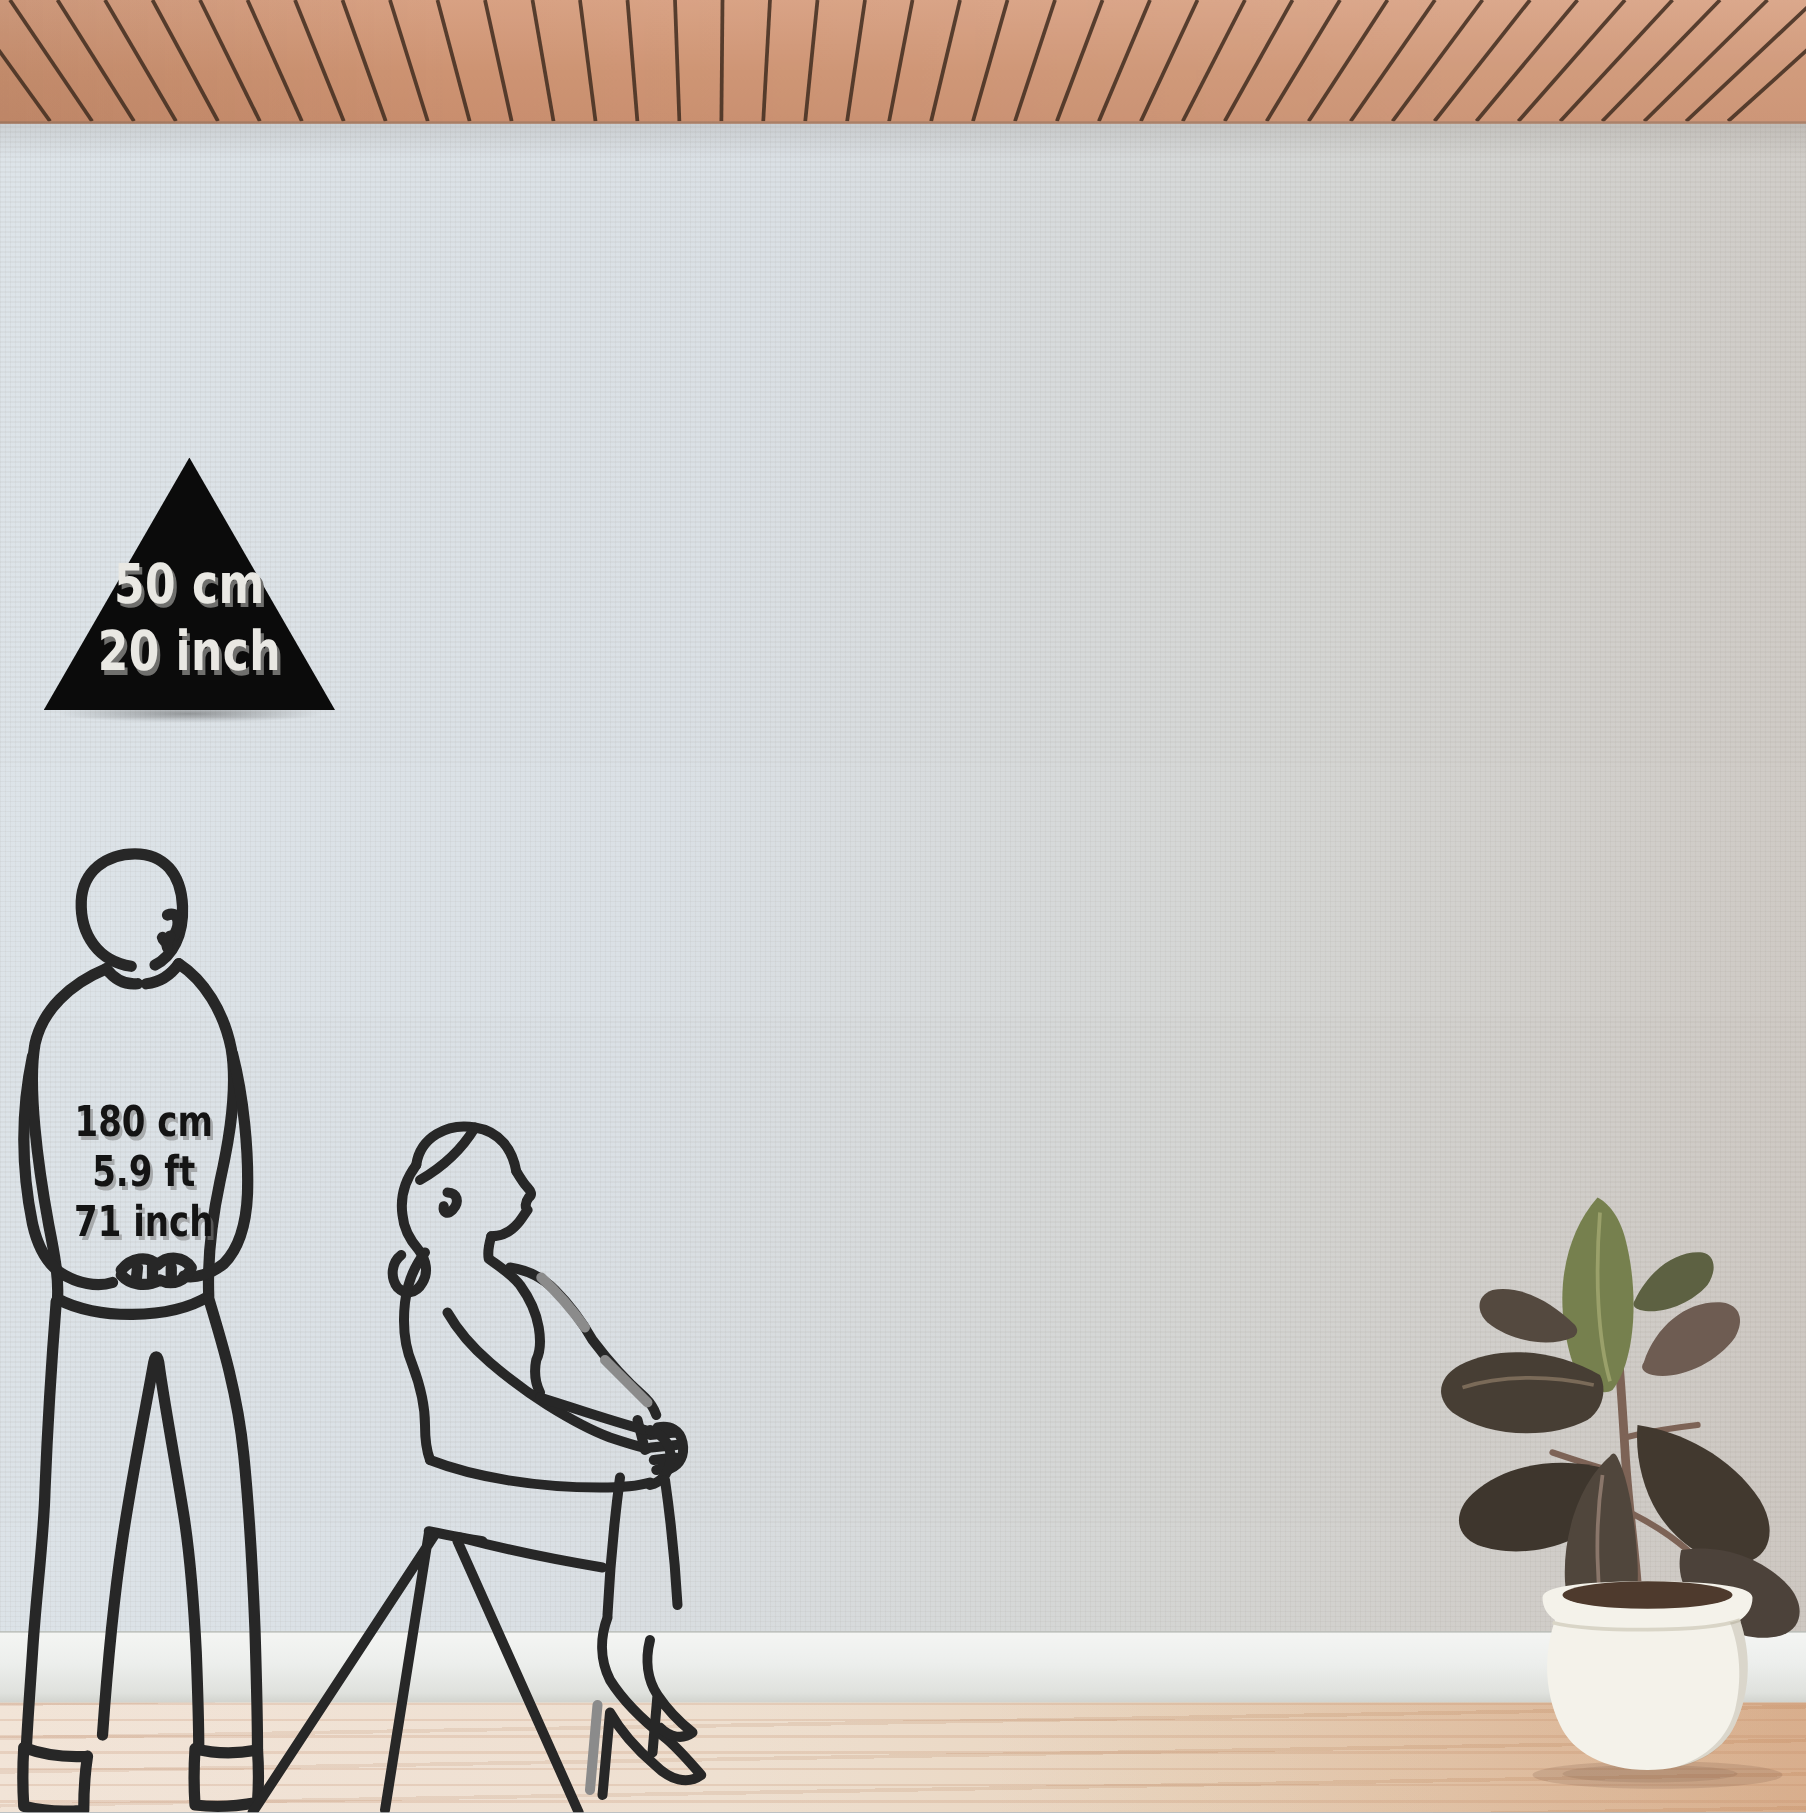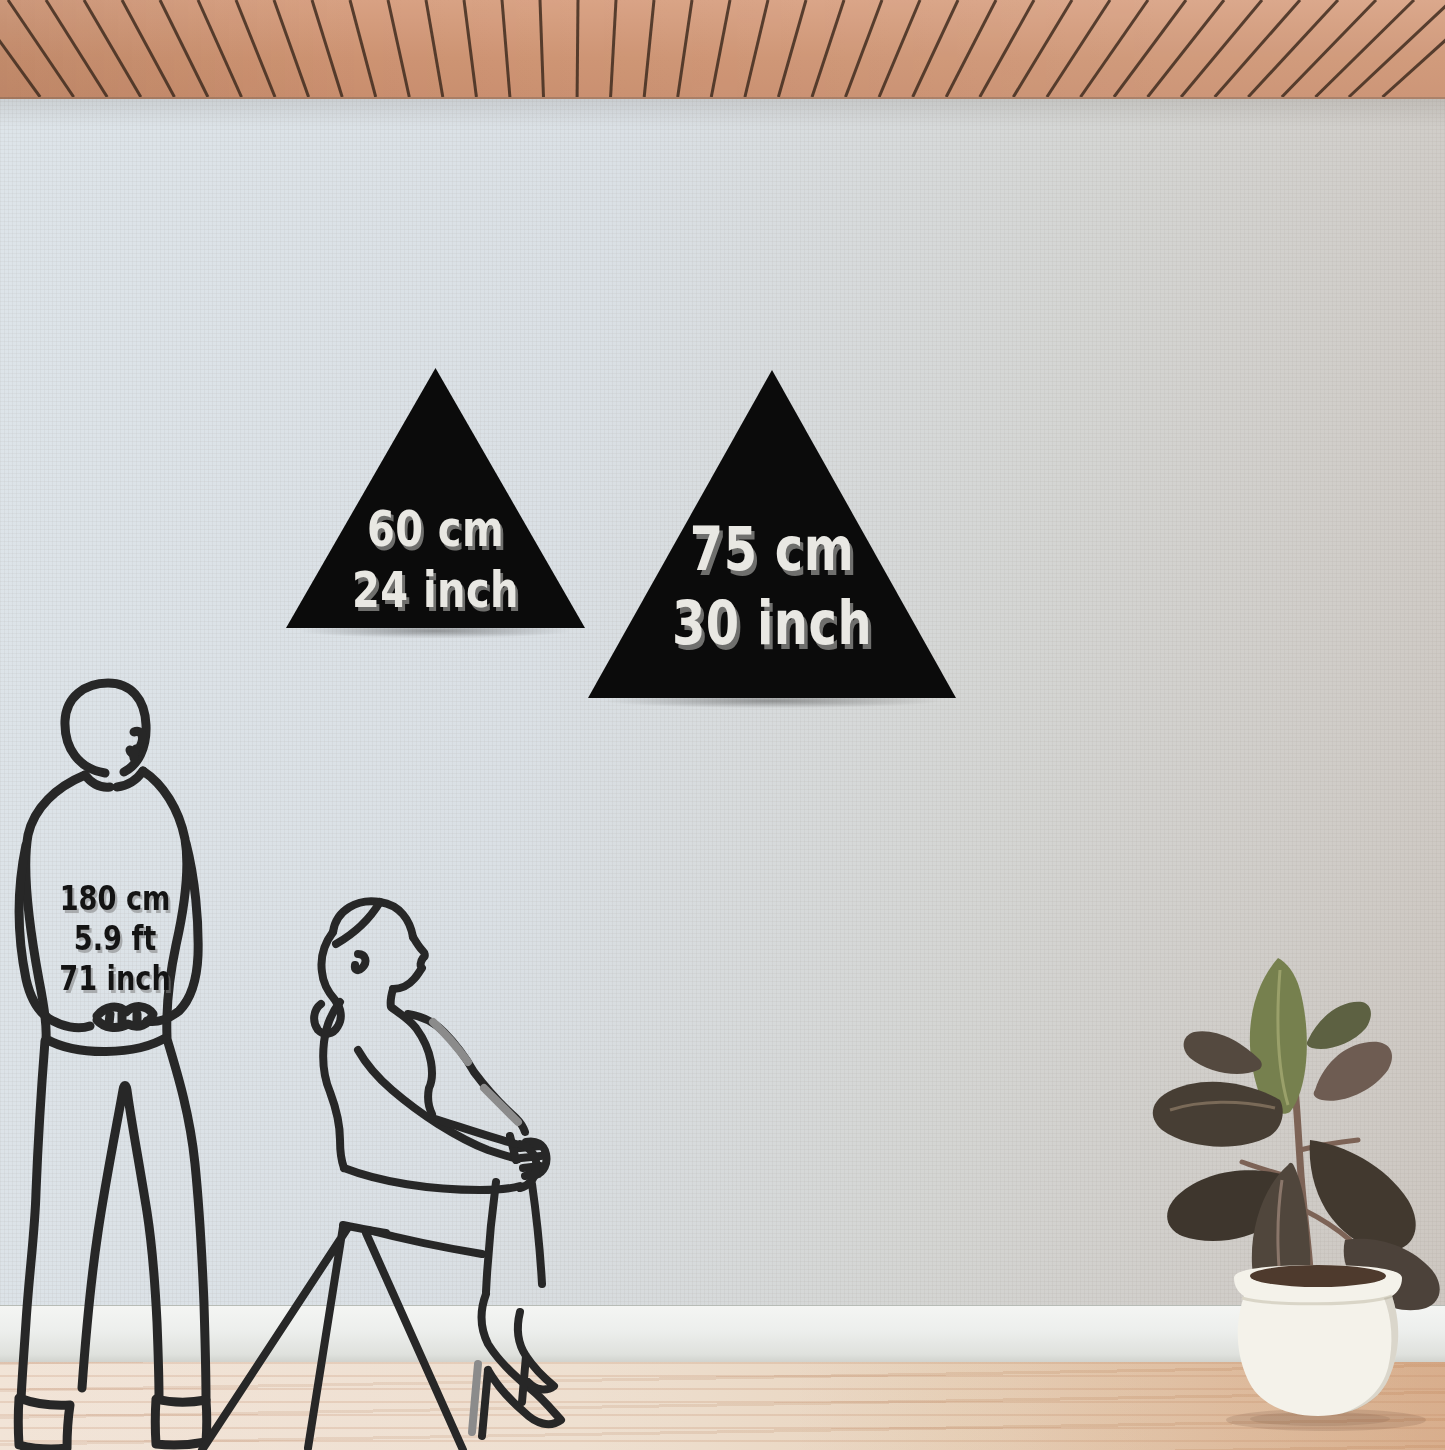--- a/index.html
+++ b/index.html
@@ -112,34 +112,26 @@
         <line x1="1376" y1="0" x2="1281.8" y2="97" stroke="#3f2c1e" stroke-width="3" stroke-opacity=".85"></line>
         <line x1="1414" y1="0" x2="1315.4" y2="97" stroke="#3f2c1e" stroke-width="3" stroke-opacity=".85"></line>
         <line x1="1452" y1="0" x2="1348.9" y2="97" stroke="#3f2c1e" stroke-width="3" stroke-opacity=".85"></line>
         <line x1="1490" y1="0" x2="1382.5" y2="97" stroke="#3f2c1e" stroke-width="3" stroke-opacity=".85"></line>
       </svg>
   </div>
 
   <div class="baseboard"></div>
   <div class="floor"></div>
 
-  <div class="tri t2">
+  <div class="tri t1">
     <div class="shadow"></div>
     <div class="shape"></div>
     <div class="tri-label">
-      <div>60 cm</div>
-      <div>24 inch</div>
-    </div>
-  </div>
-  <div class="tri t3">
-    <div class="shadow"></div>
-    <div class="shape"></div>
-    <div class="tri-label">
-      <div>75 cm</div>
-      <div>30 inch</div>
+      <div>50 cm</div>
+      <div>20 inch</div>
     </div>
   </div>
 
   <svg class="figure man" style="left:5px;top:672px;" width="250" height="780" viewBox="0 0 250 780">
     <path d="M 100 101 C 74 97 59 76 60 49 C 61 25 80 11 103 11 C 126 11 140 27 141 53 C 142 76 133 93 119 100"></path>
     <path d="M 129 60 C 137 57 140 65 135 75 C 131 82 126 83 125 78"></path>
     <path d="M 131 77 C 129 80 128 83 129 86"></path>
     <path d="M 80 103 C 87 112 96 116 105 115 M 138 99 C 131 109 121 114 112 115"></path>
     <path d="M 80 103 C 51 115 29 136 23 163 C 17 197 25 259 34 308 C 39 333 42 351 41 367 C 71 384 131 384 162 365 C 161 339 164 306 171 273 C 180 233 185 197 180 167 C 174 137 158 112 138 99"></path>
     <path d="M 21 173 C 12 216 12 263 21 307 C 25 325 32 338 43 346 C 57 355 73 358 85 354"></path>

